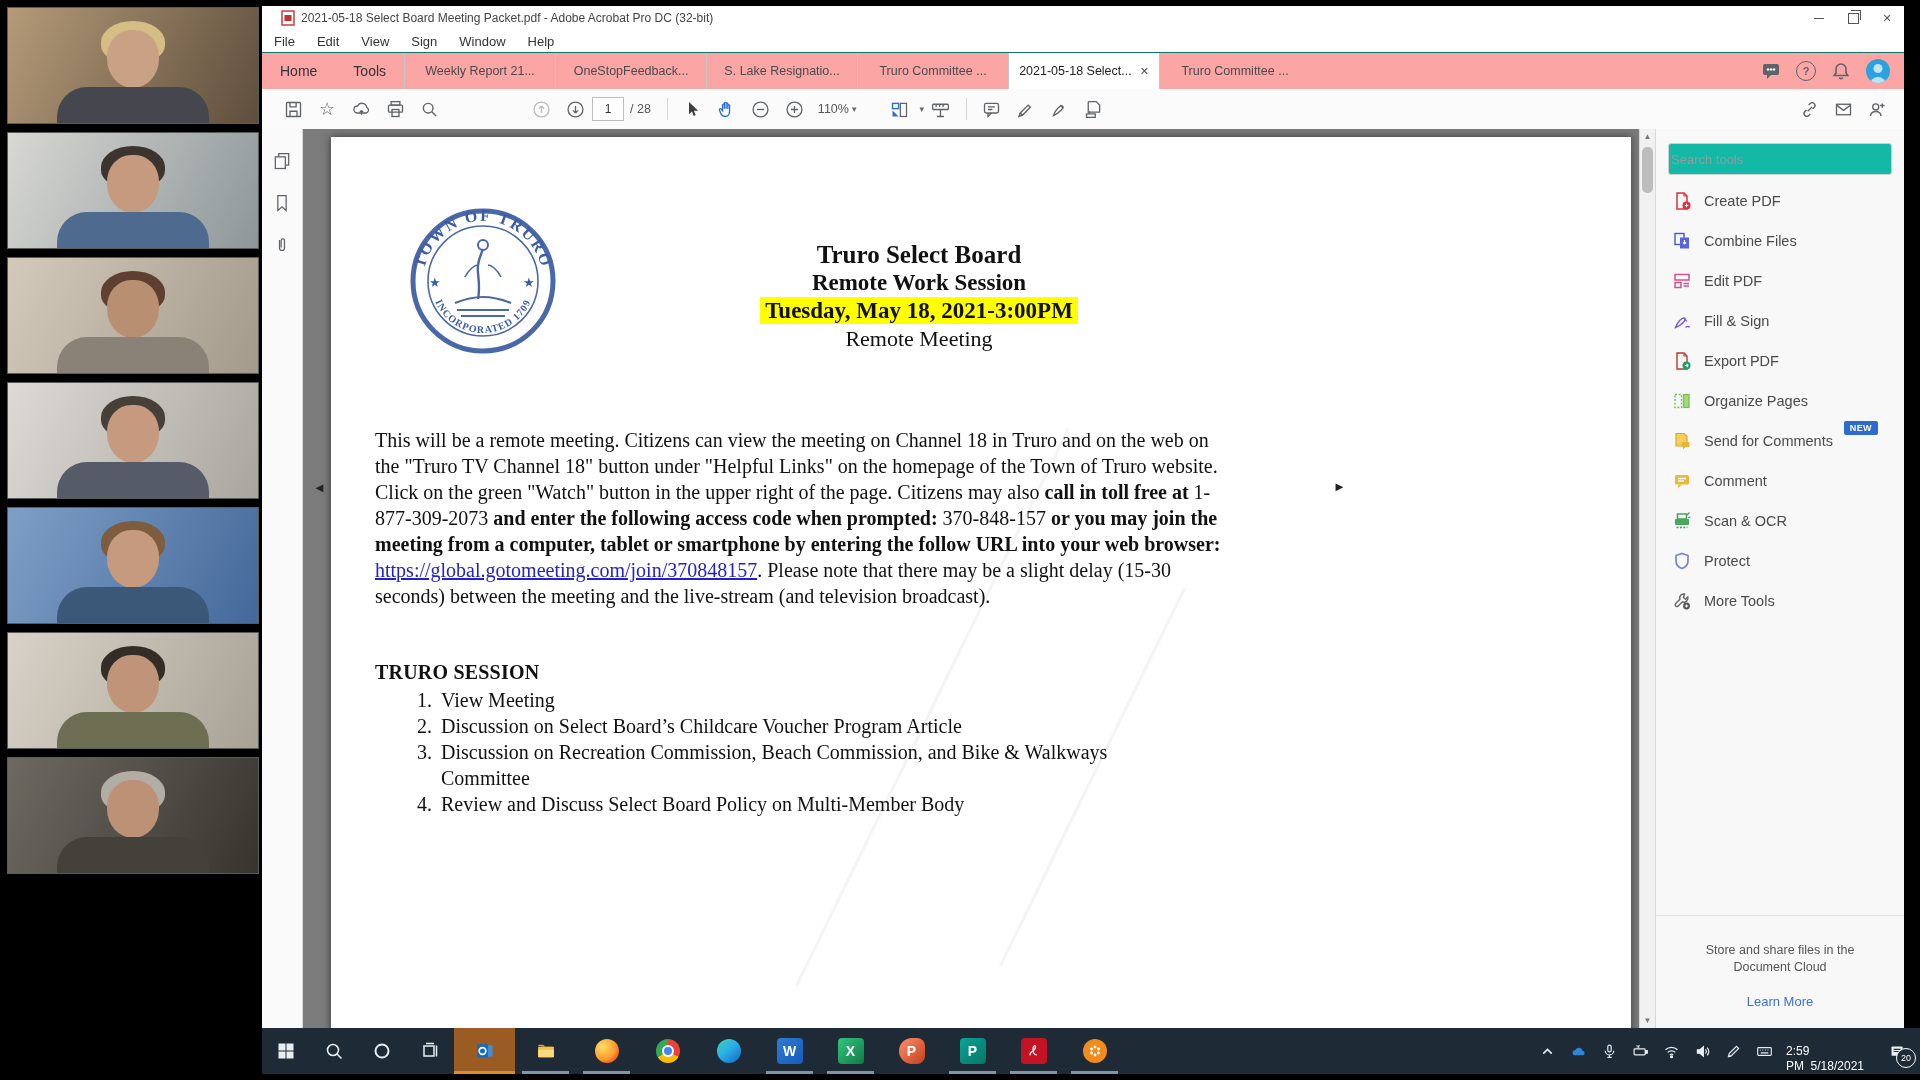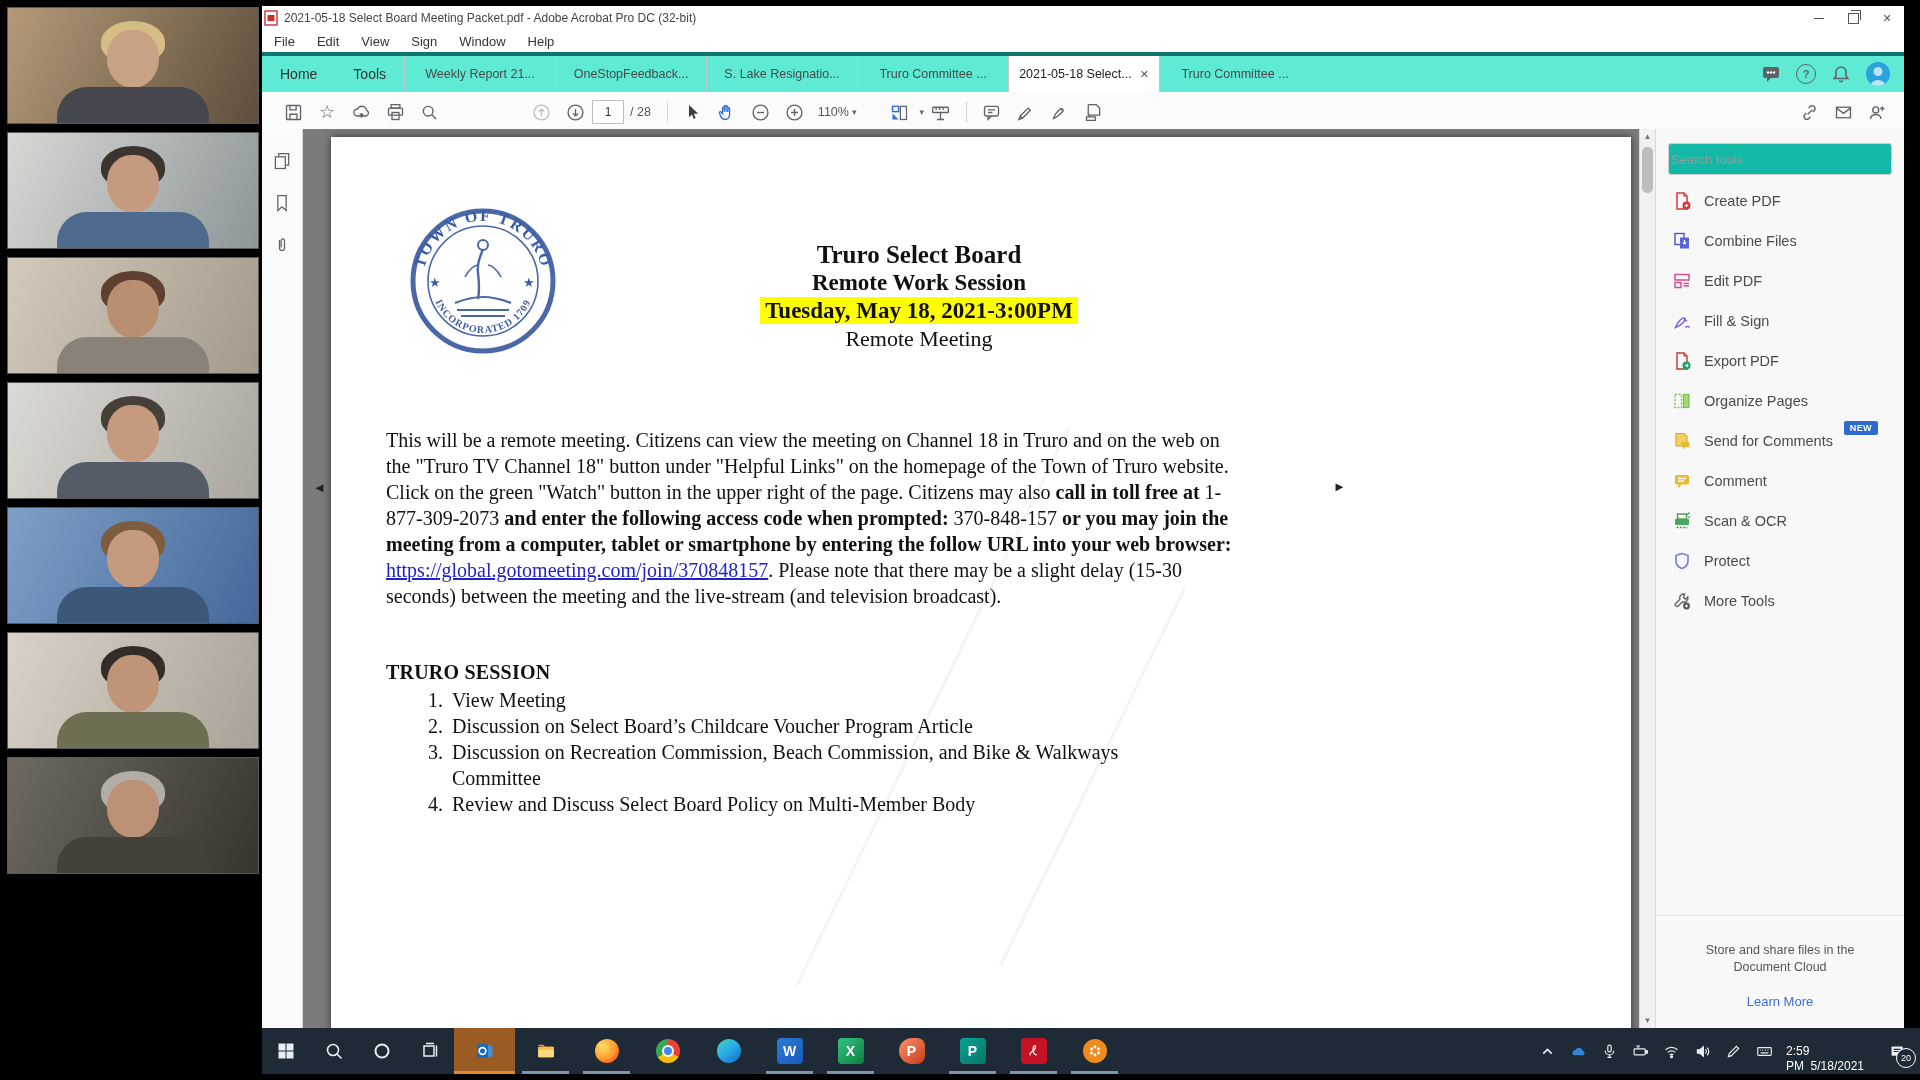--- a/index.html
+++ b/index.html
@@ -13,33 +13,33 @@
     outline:1px solid rgba(195,200,205,.45);overflow:hidden;}
   .vt-hair{position:absolute;left:50%;top:13px;width:64px;height:42px;transform:translateX(-50%);
     background:var(--hair);border-radius:50% 50% 42% 42%;}
   .vt-head{position:absolute;left:50%;top:22px;width:52px;height:58px;transform:translateX(-50%);
     background:var(--skin);border-radius:46% 46% 50% 50%;}
   .vt-shoulders{position:absolute;left:50%;bottom:-4px;width:152px;height:40px;transform:translateX(-50%);
     background:var(--shirt);border-radius:30px 30px 0 0;}
 
   
   .acrobat{position:absolute;left:262px;top:6px;width:1642px;height:1022px;background:#fff;}
-  .titlebar{height:24px;display:flex;align-items:center;background:#fff;padding-left:2px;}
+  .titlebar{height:24px;display:flex;align-items:center;background:#fff;padding-left:19px;}
   .title-ic{width:14px;height:16px;margin-right:6px;}
   .title-text{font-size:12px;color:#444;}
   .win-controls{margin-left:auto;display:flex;}
   .win-btn{width:34px;height:24px;display:flex;align-items:center;justify-content:center;color:#555;font-size:11px;}
   .min-glyph{width:10px;height:1px;background:#555;display:block;}
   .restore-glyph{width:9px;height:9px;border:1px solid #555;position:relative;display:block;}
   .restore-glyph:before{content:"";position:absolute;left:2px;top:-4px;width:9px;height:9px;border:1px solid #555;border-left:none;border-bottom:none;}
 
   .menubar{height:22px;display:flex;align-items:center;gap:22px;padding-left:12px;background:#fff;font-size:13px;color:#333;}
   .menubar span{cursor:default;}
 
-  .tabbar{height:36px;background:#5eead4;display:flex;align-items:stretch;border-top:4px solid #0f766e;}
+  .tabbar{height:36px;background:#fca5a5;display:flex;align-items:stretch;border-top:1px solid #0f766e;}
   .apptab{display:flex;align-items:center;padding:0 18px;font-size:14px;color:#333;}
   .tab{width:150px;display:flex;align-items:center;justify-content:center;font-size:12.5px;color:#4a4a4a;
     border-left:1px solid #c6c6c6;white-space:nowrap;overflow:hidden;gap:8px;}
   .tab.active{background:#fff;color:#222;border-left:1px solid #c6c6c6;}
   .tab .close{display:none;font-size:11px;color:#555;}
   .tab .close.show{display:inline;}
   .tabbar-right{margin-left:auto;display:flex;align-items:center;gap:14px;padding-right:14px;}
   .tb-ic{width:22px;height:22px;display:flex;align-items:center;justify-content:center;}
   .help-circle{width:18px;height:18px;border:1.6px solid #5f6368;border-radius:50%;display:flex;align-items:center;justify-content:center;font-size:11px;color:#5f6368;font-weight:bold;}
   .avatar{width:24px;height:24px;border-radius:50%;background:#2aa2e0;position:relative;overflow:hidden;}
@@ -63,21 +63,21 @@
   .docarea{flex:1;background:#7b7b7b;position:relative;overflow:hidden;}
   .page{position:absolute;left:28px;top:8px;width:1300px;height:1260px;background:#fff;box-shadow:0 0 8px rgba(0,0,0,.55);}
   .streak{position:absolute;width:3px;height:620px;background:rgba(110,110,110,.08);transform:rotate(26deg);}
   .seal{position:absolute;left:78px;top:70px;width:148px;height:148px;}
   .doc-titles{position:absolute;left:338px;top:104px;width:500px;text-align:center;
     font-family:"Liberation Serif",serif;color:#111;}
   .doc-t1{font-size:25px;font-weight:bold;line-height:28px;}
   .doc-t2{font-size:23px;font-weight:bold;line-height:27px;}
   .doc-t3{font-size:23px;font-weight:bold;line-height:27px;display:inline-block;background:#ffff00;padding:0 5px;margin-top:1px;}
   .doc-t4{font-size:22px;line-height:27px;margin-top:1px;}
-  .doc-flow{position:absolute;left:55px;top:290px;width:855px;font-family:"Liberation Serif",serif;
+  .doc-flow{position:absolute;left:44px;top:290px;width:855px;font-family:"Liberation Serif",serif;
     font-size:20px;line-height:26px;color:#111;}
   .doc-flow .b{font-weight:bold;}
   .doc-flow .u{color:#2222cc;text-decoration:underline;}
   .ws-head{font-weight:bold;margin-top:50px;letter-spacing:.2px;}
   .agenda{margin:2px 0 0 0;padding-left:62px;width:700px;}
   .agenda li{padding-left:4px;}
   .pane-arrow{position:absolute;font-size:13px;color:#222;line-height:1;}
   .scrollbar{position:absolute;right:0;top:0;bottom:0;width:15px;background:#f1f1f1;border-left:1px solid #d9d9d9;}
   .sb-arrow{position:absolute;left:0;width:15px;height:15px;font-size:8px;color:#777;display:flex;align-items:center;justify-content:center;}
   .sb-thumb{position:absolute;left:2px;top:18px;width:11px;height:46px;background:#bdbdbd;border-radius:5px;}

